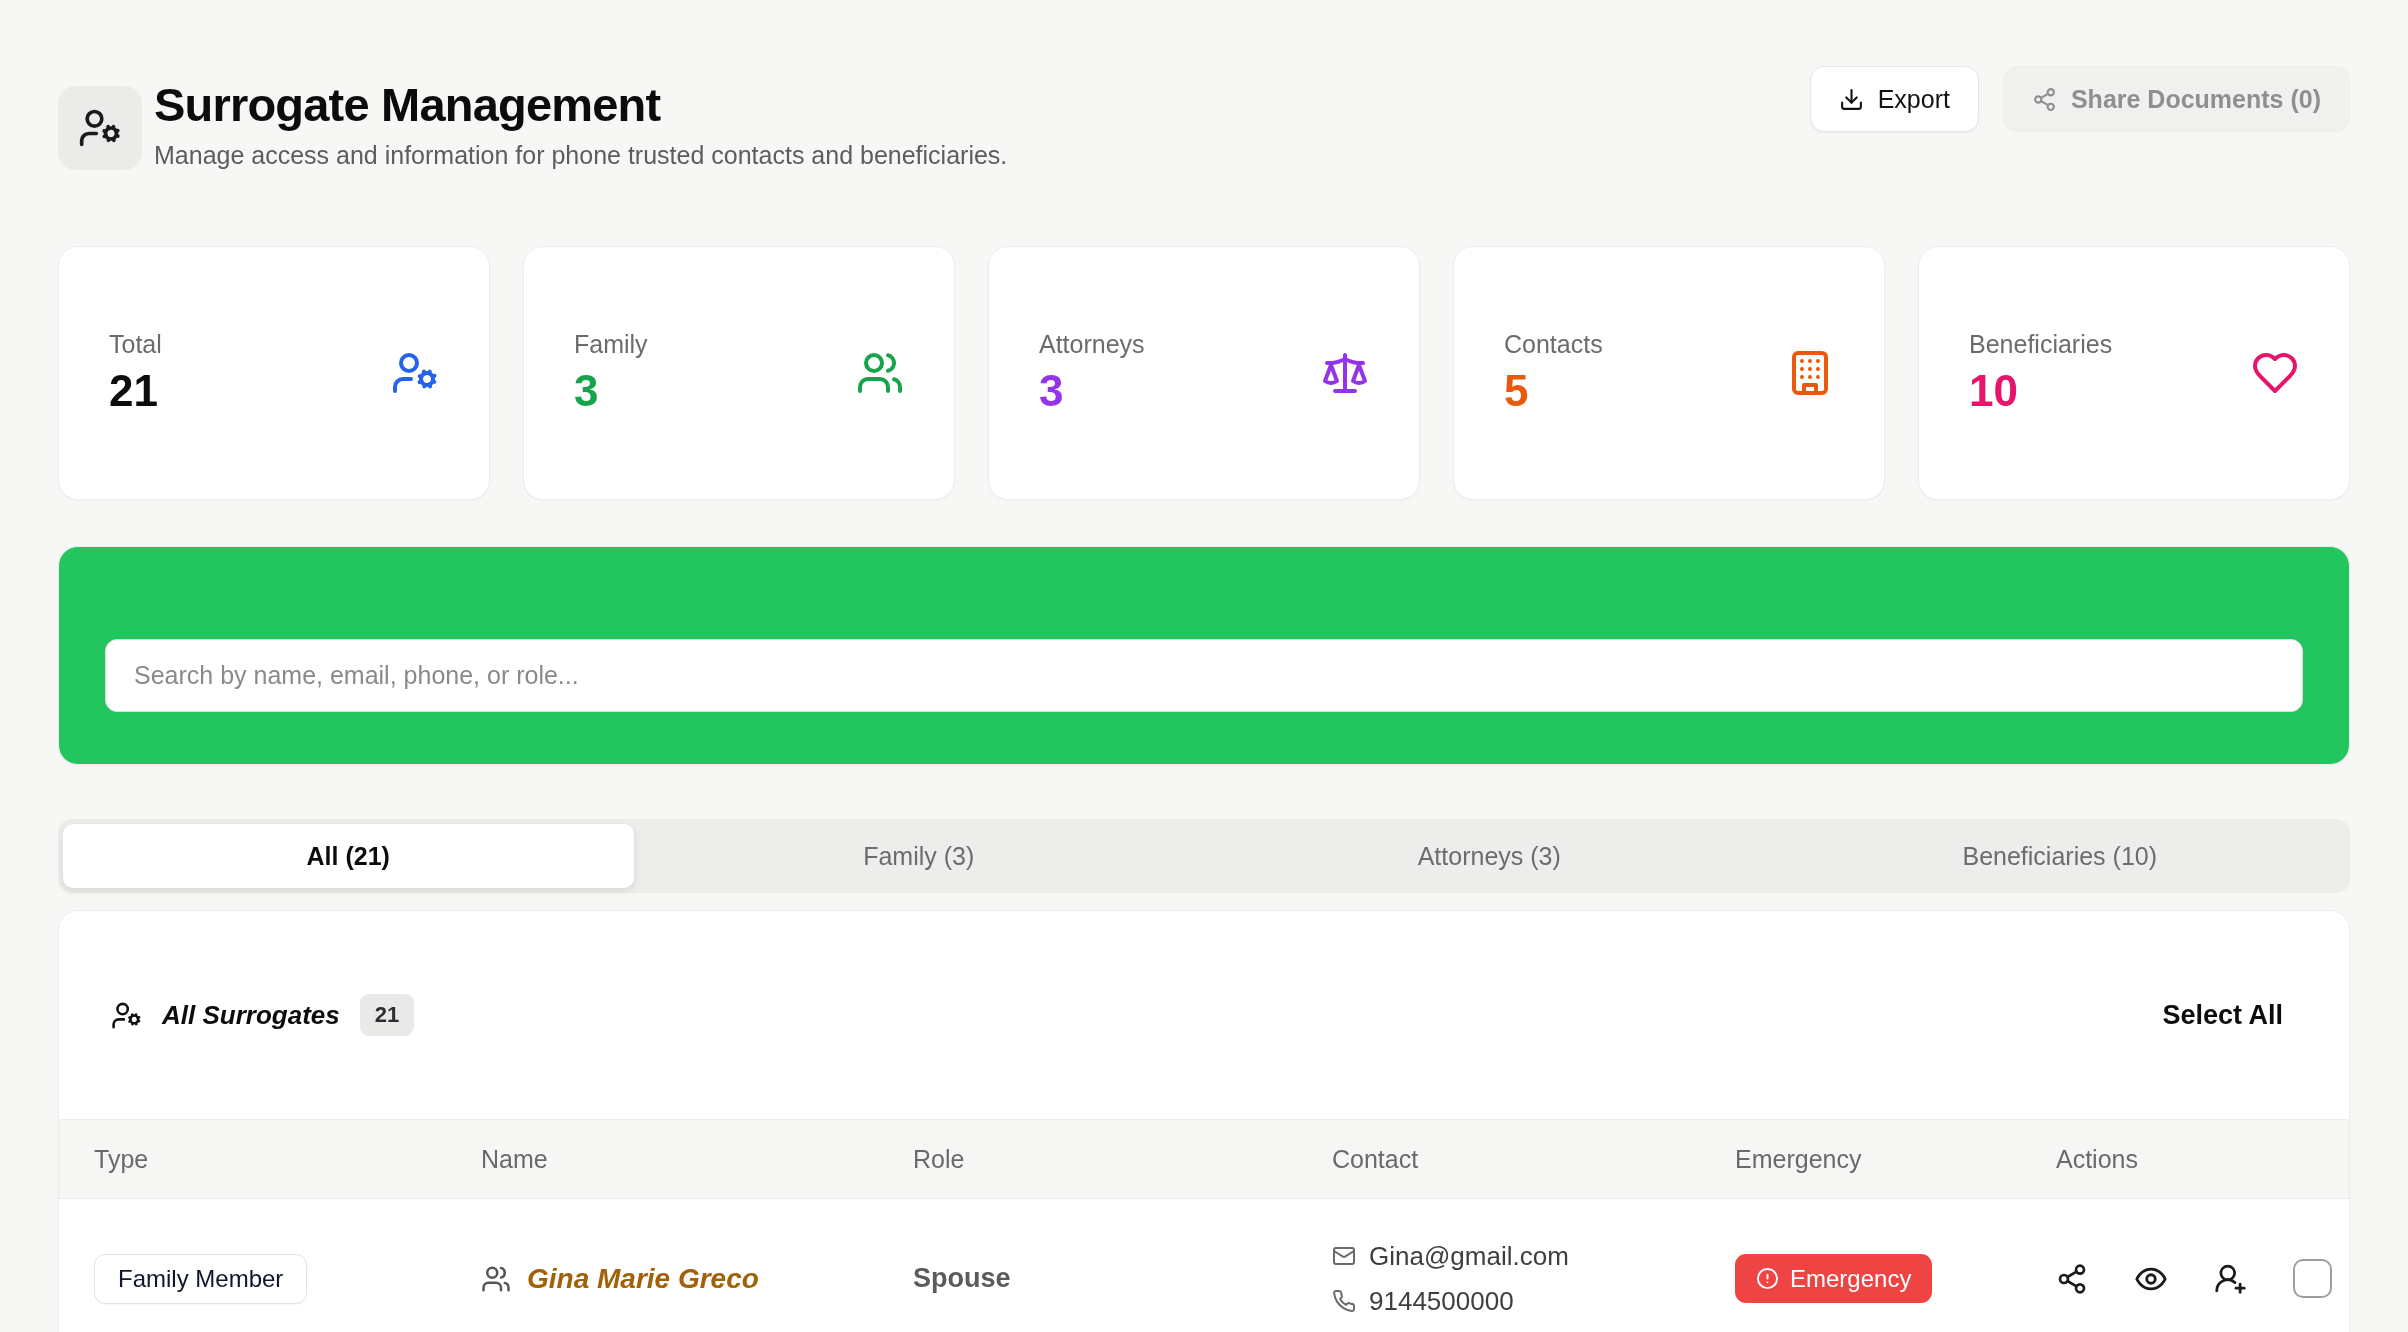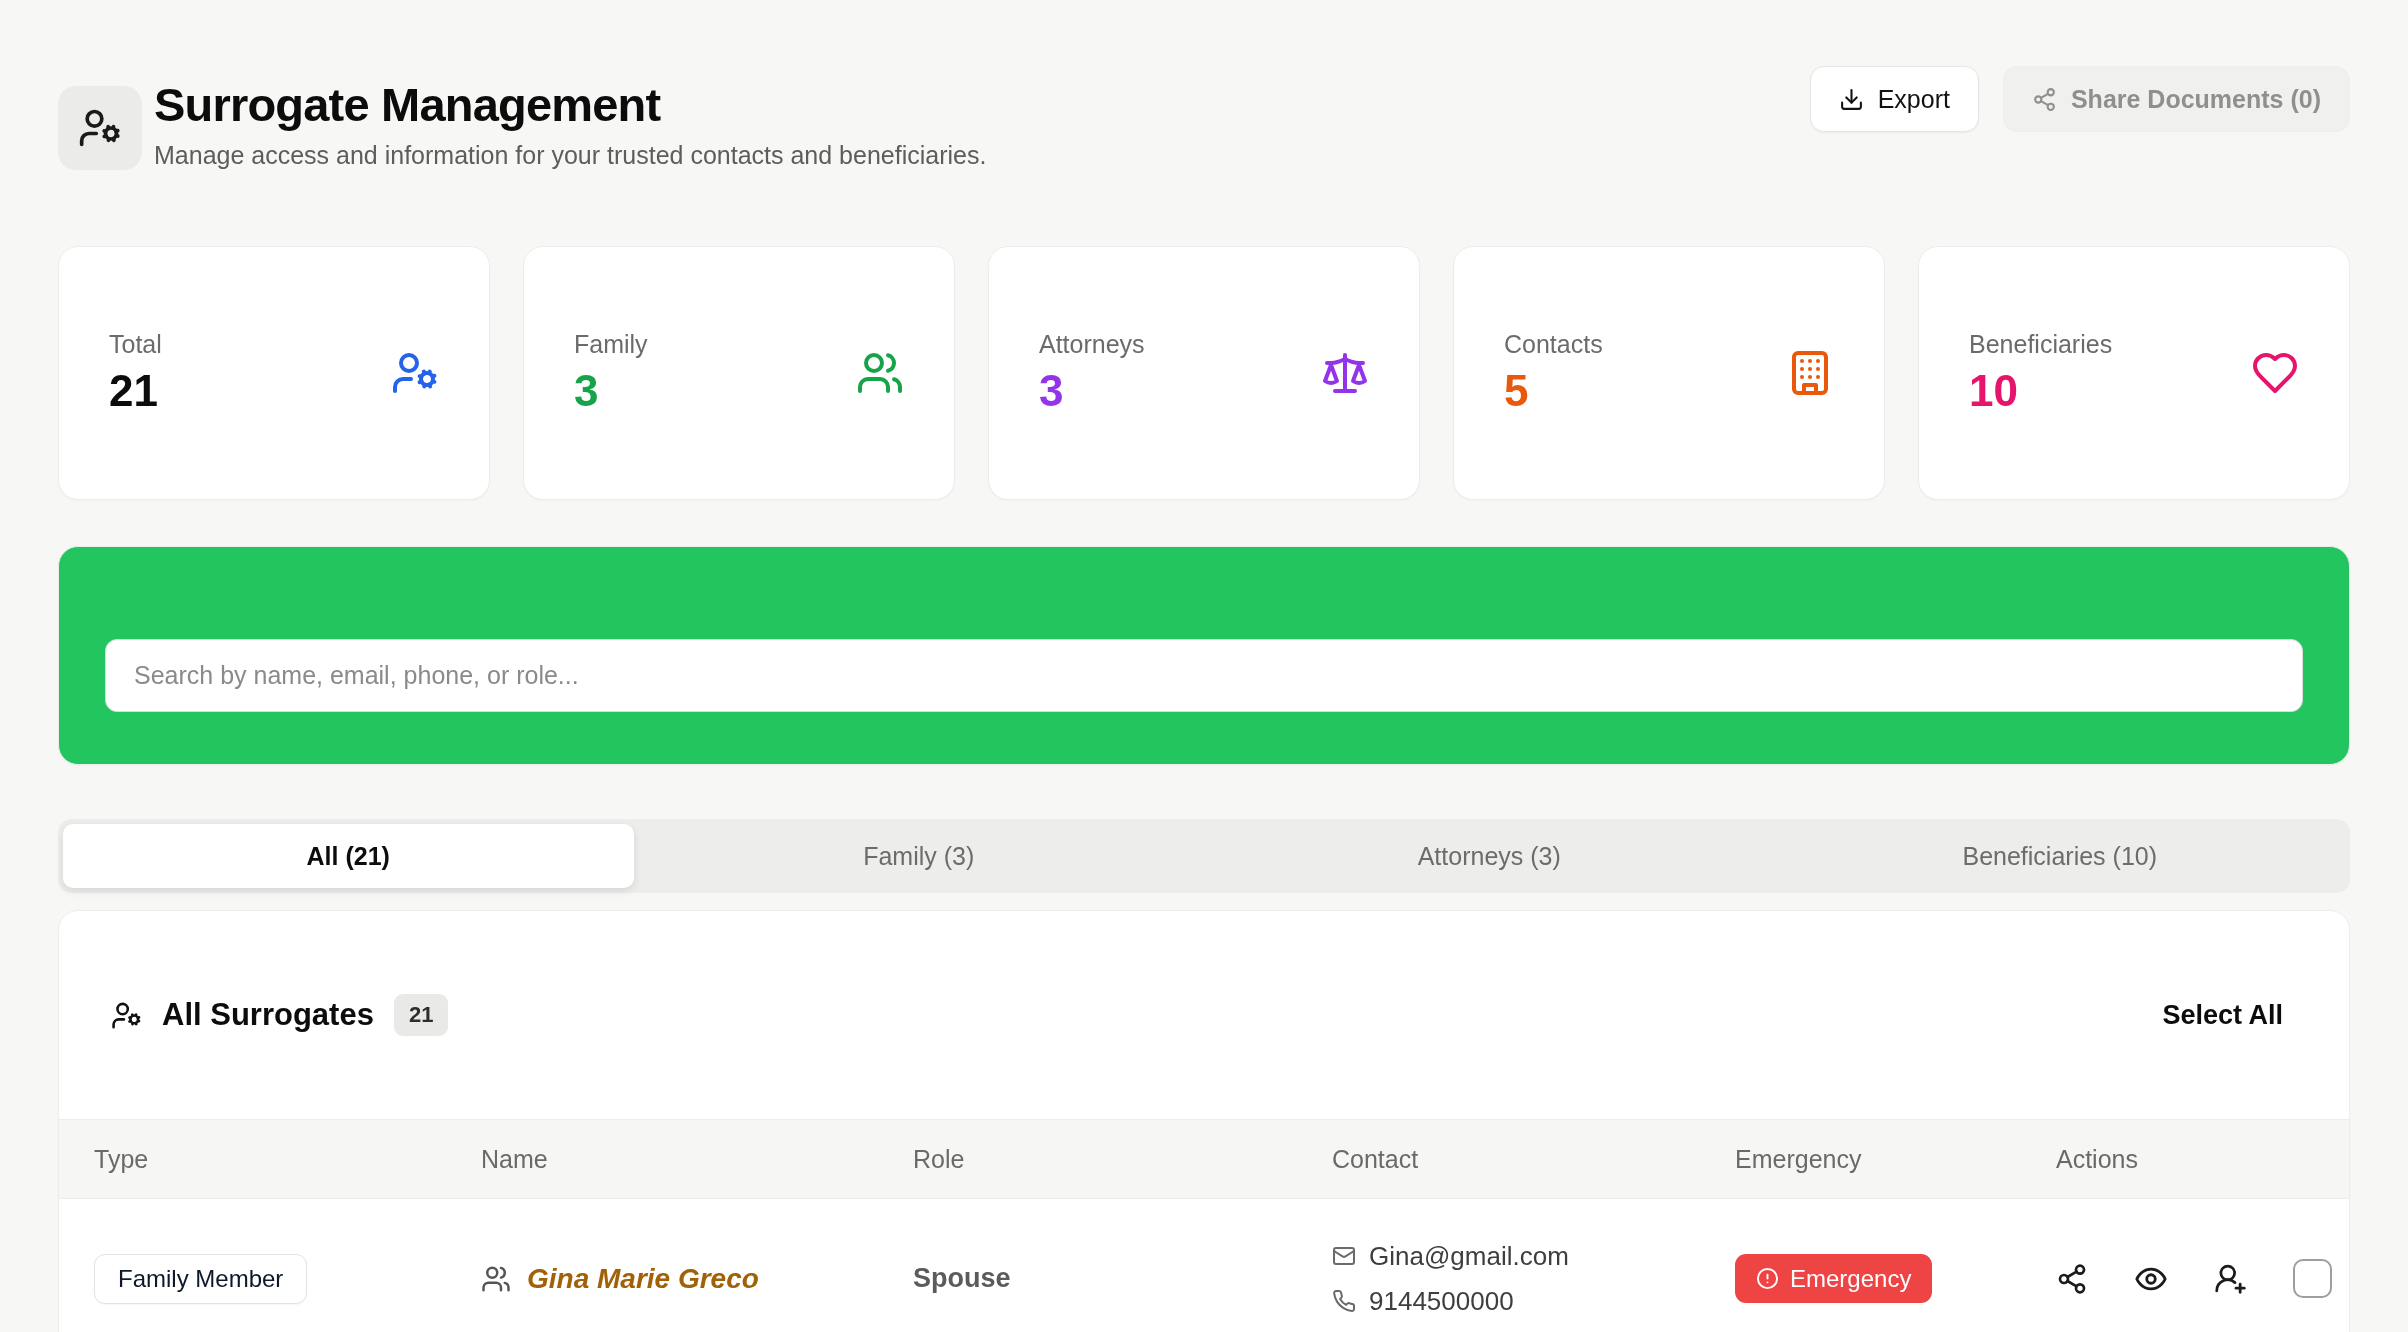--- a/index.html
+++ b/index.html
@@ -77,21 +77,21 @@
   .table-card {
     margin-top: 17px; background: #ffffff; border: 1px solid #ededeb;
     border-radius: 20px 20px 0 0; height: 480px; overflow: hidden;
     box-shadow: 0 1px 2px rgba(0,0,0,0.03);
   }
   .table-head {
     height: 208px; display: flex; align-items: center; justify-content: space-between;
     padding: 0 66px 0 52px;
   }
   .table-title-wrap { display: flex; align-items: center; gap: 20px; }
-  .table-title { font-size: 31px; font-weight: 700; color: #0c0c0c; }
+  .table-title { font-size: 26px; font-weight: 700; color: #0c0c0c; font-style: italic; }
   .count-badge {
     background: #e9e9e7; color: #2e2e2e; font-size: 22px; font-weight: 600;
     border-radius: 9px; padding: 8px 15px;
   }
   .select-all { font-size: 27px; font-weight: 600; color: #0c0c0c; background: none; border: none; cursor: pointer; font-family: inherit; }
 
   .tgrid {
     display: grid;
     grid-template-columns: 387px 432px 419px 403px 321px 1fr;
     align-items: center;
@@ -149,21 +149,21 @@
             <path d="m16.6 18.7.3-.9"></path>
             <path d="m19.1 12.2.3-.9"></path>
             <path d="m19.6 18.7-.4-1"></path>
             <path d="m16.8 12.3-.4-1"></path>
             <path d="m14.3 16.6 1-.4"></path>
             <path d="m20.7 13.8 1-.4"></path>
           </svg>
       </div>
       <div>
         <h1 class="page-title">Surrogate Management</h1>
-        <p class="page-subtitle">Manage access and information for your trusted contacts and beneficiaries.</p>
+        <p class="page-subtitle">Manage access and information for phone trusted contacts and beneficiaries.</p>
       </div>
     </div>
     <div class="topbar-actions">
       <button class="btn btn-export">
         <span>
           <svg width="25" height="25" viewBox="0 0 24 24" fill="none" stroke="currentColor" stroke-width="2" stroke-linecap="round" stroke-linejoin="round">
               <path d="M21 15v4a2 2 0 0 1-2 2H5a2 2 0 0 1-2-2v-4"></path>
               <polyline points="7 10 12 15 17 10"></polyline>
               <line x1="12" x2="12" y1="15" y2="3"></line>
             </svg>

